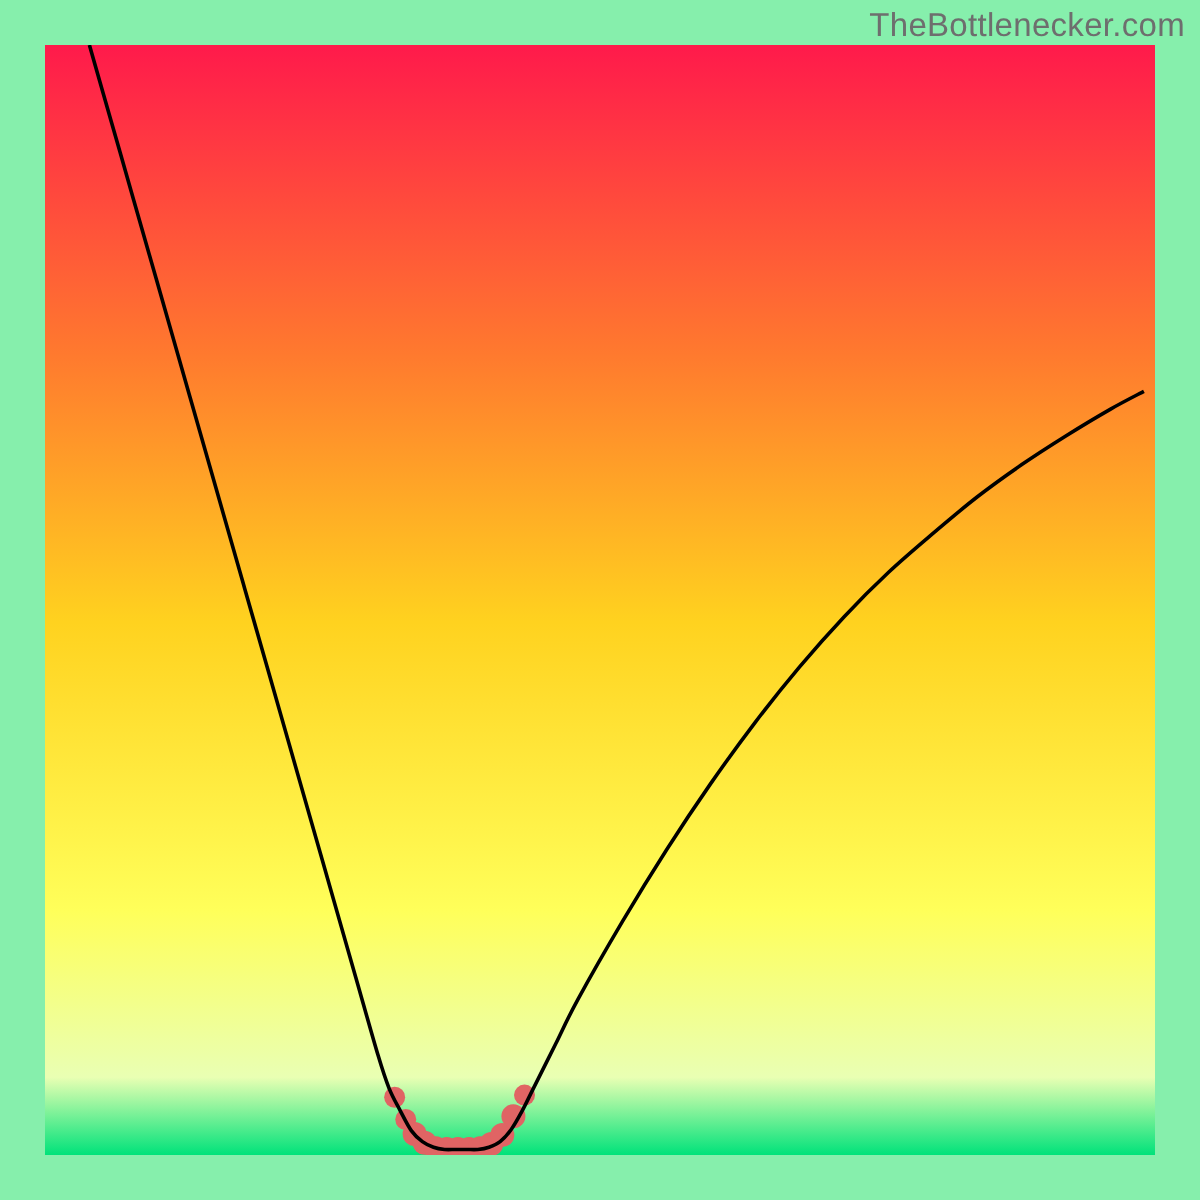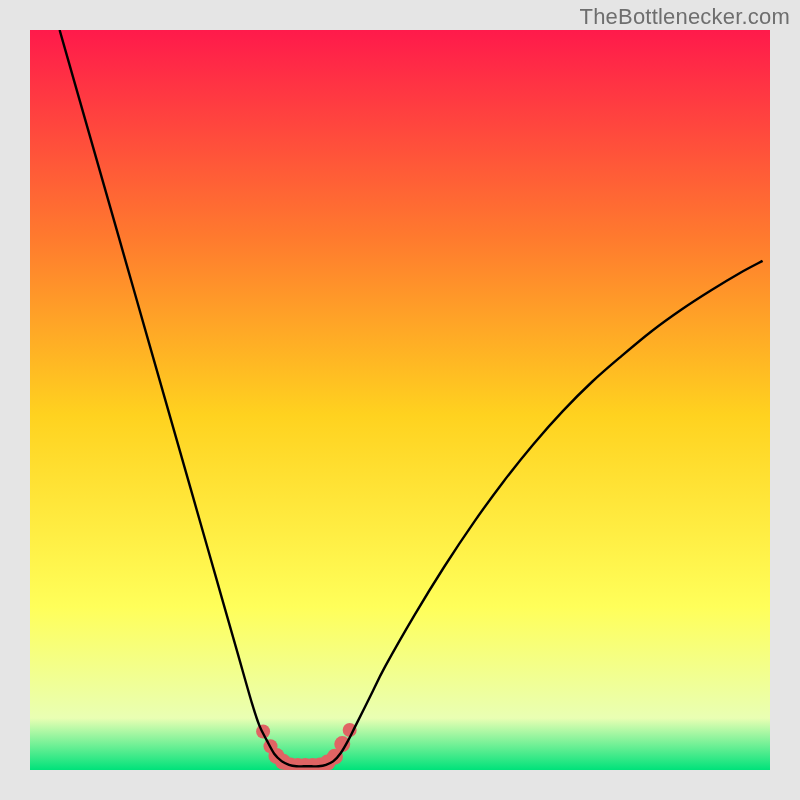--- a/index.html
+++ b/index.html
@@ -8,21 +8,21 @@
     width: 800px;
     height: 800px;
     background: #000;
     font-family: Arial, Helvetica, sans-serif;
     overflow: hidden;
   }
   .frame {
     position: relative;
     width: 800px;
     height: 800px;
-    background: #e5e5e5;
+    background: #86efac;
   }
   .attrib {
     position: absolute;
     top: 4px;
     right: 10px;
     color: #6e6e6e;
     font-size: 22px;
     font-weight: 400;
     letter-spacing: 0.2px;
     user-select: none;

